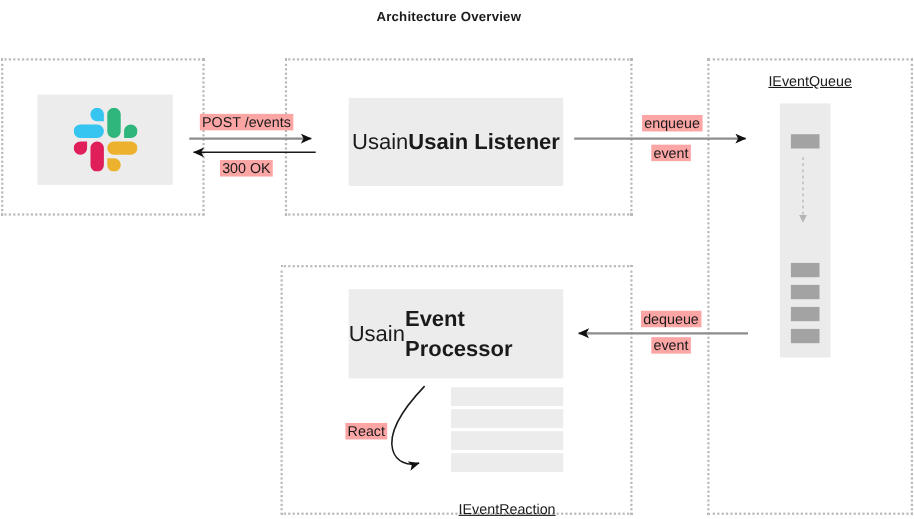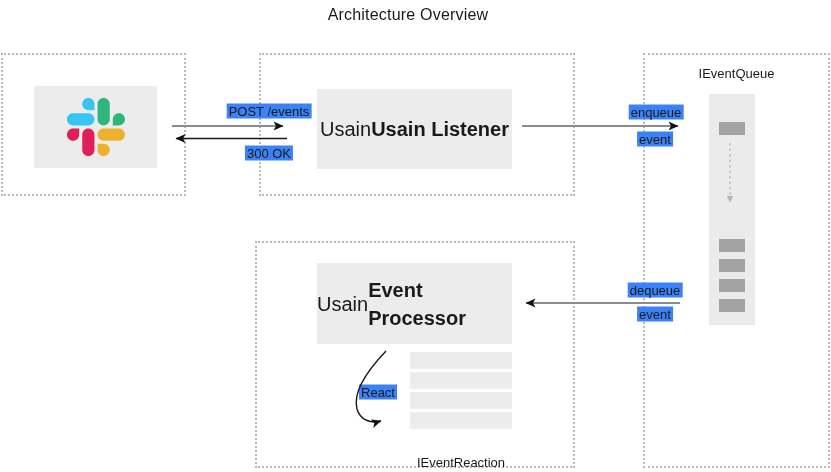--- a/index.html
+++ b/index.html
@@ -2,45 +2,45 @@
 <html><head>
 <meta charset="utf-8">
 <style>
   html,body{margin:0;padding:0;background:#ffffff;}
   .canvas{
     position:relative;width:831px;height:472px;background:#ffffff;
     font-family:"Liberation Sans",sans-serif;color:#1a1a1a;overflow:hidden;
   }
   .title{
     position:absolute;left:408px;top:15px;transform:translate(-50%,-50%);
-    font-size:16px;font-weight:normal;white-space:nowrap;letter-spacing:0.2px;
+    font-size:12px;font-weight:bold;white-space:nowrap;letter-spacing:0.2px;
   }
   .dashed{position:absolute;border:2px dotted #b9b9b9;box-sizing:border-box;background:transparent;}
   .group-slack{left:1px;top:53px;width:185px;height:143px;}
   .group-listener{left:259px;top:53px;width:316px;height:143px;}
   .group-queue{left:643px;top:53px;width:187px;height:415px;}
   .group-processor{left:255px;top:241px;width:320px;height:227px;}
   .graybox{position:absolute;background:#ececec;}
   .slack-box{left:31px;top:31px;width:123px;height:82px;display:flex;align-items:center;justify-content:center;}
   .listener-box{left:56px;top:34px;width:195px;height:80px;}
   .processor-box{left:60px;top:20px;width:195px;height:81px;}
   .boxtitle{display:flex;align-items:center;justify-content:center;font-size:20px;line-height:1.4;}
   .boxtitle .b2{font-weight:bold;}
-  .seclbl{position:absolute;font-size:13px;text-align:center;white-space:nowrap;}
+  .seclbl{position:absolute;font-size:13px;text-align:center;white-space:nowrap;text-decoration:underline;}
   .queue-label{left:0;right:0;top:11px;}
   .reaction-label{left:153px;width:102px;top:199px;margin-top:13px;}
   .queue-col{position:absolute;left:64px;top:39px;width:46px;height:231px;background:#ebebeb;}
   .q-top{position:absolute;left:10px;top:28px;width:26px;height:13px;background:#a3a3a3;}
   .q-stack{position:absolute;left:10px;top:145px;width:26px;display:flex;flex-direction:column;gap:7px;}
   .q-item{height:13px;background:#a3a3a3;}
   .r-stack{position:absolute;left:153px;top:109px;width:102px;display:flex;flex-direction:column;gap:3px;}
   .r-bar{height:17px;background:#ececec;}
   .lbl{
     position:absolute;font-size:13px;transform:translate(-50%,-50%);
-    white-space:nowrap;background:#3b82f6;padding:0 2px;margin-left:45px;
+    white-space:nowrap;background:#fca5a5;padding:0 2px;
   }
   .arrows{position:absolute;left:0;top:0;pointer-events:none;}
 </style>
 </head>
 <body>
 
 <div class="canvas">
 
   <div class="title">Architecture Overview</div>
 

